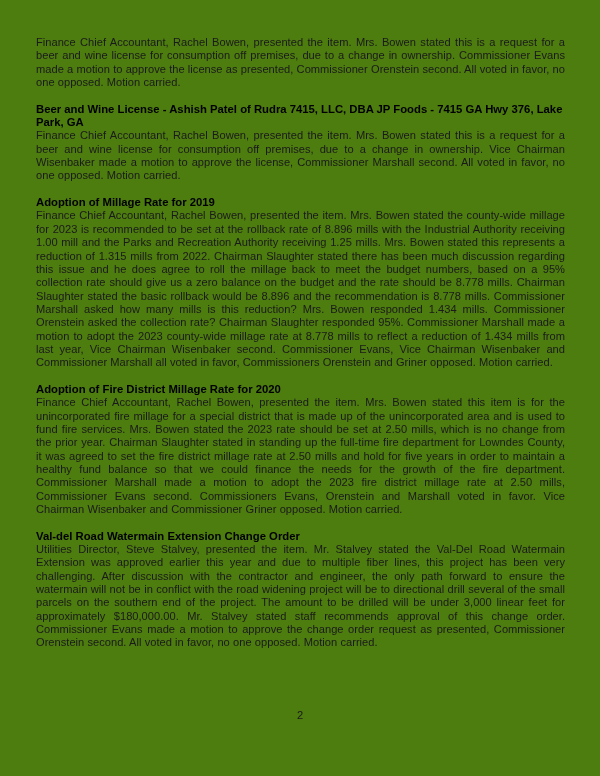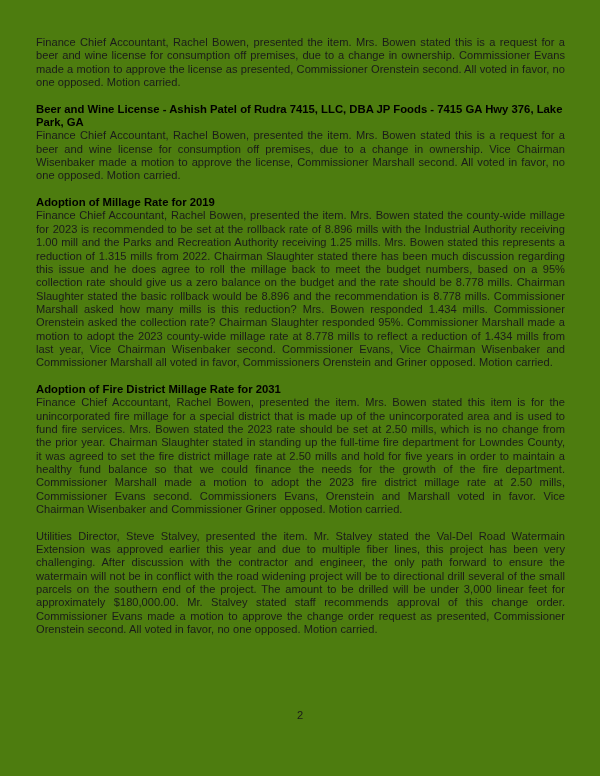--- a/index.html
+++ b/index.html
@@ -85,27 +85,28 @@
     <div class="gap"></div>
 
     <div class="section">
       <p class="heading">Adoption of Millage Rate for 2019</p>
       <p class="para">Finance Chief Accountant, Rachel Bowen, presented the item.  Mrs. Bowen stated the county-wide millage for 2023 is recommended to be set at the rollback rate of 8.896 mills with the Industrial Authority receiving 1.00 mill and the Parks and Recreation Authority receiving 1.25 mills.  Mrs. Bowen stated this represents a reduction of 1.315 mills from 2022.  Chairman Slaughter stated there has been much discussion regarding this issue and he does agree to roll the millage back to meet the budget numbers, based on a 95% collection rate should give us a zero balance on the budget and the rate should be 8.778 mills.   Chairman Slaughter stated the basic rollback would be 8.896 and the recommendation is 8.778 mills.  Commissioner Marshall asked how many mills is this reduction?  Mrs. Bowen responded 1.434 mills.  Commissioner Orenstein asked the collection rate?  Chairman Slaughter responded 95%.  Commissioner Marshall made a motion to adopt the 2023 county-wide millage rate at 8.778 mills to reflect a reduction of 1.434 mills from last year, Vice Chairman Wisenbaker second.  Commissioner Evans, Vice Chairman Wisenbaker and Commissioner Marshall all voted in favor, Commissioners Orenstein and Griner opposed. Motion carried.</p>
     </div>
 
     <div class="gap"></div>
 
     <div class="section">
-      <p class="heading">Adoption of Fire District Millage Rate for 2031</p>
+      <p class="heading">Adoption of Fire District Millage Rate for 2020</p>
       <p class="para">Finance Chief Accountant, Rachel Bowen, presented the item.  Mrs. Bowen stated this item is for the unincorporated fire millage for a special district that is made up of the unincorporated area and is used to fund fire services.  Mrs. Bowen stated the 2023 rate should be set at 2.50 mills, which is no change from the prior year.  Chairman Slaughter stated in standing up the full-time fire department for Lowndes County, it was agreed to set the fire district millage rate at 2.50 mills and hold for five years in order to maintain a healthy fund balance so that we could finance the needs for the growth of the fire department. Commissioner Marshall made a motion to adopt the 2023 fire district millage rate at 2.50 mills, Commissioner Evans second.  Commissioners Evans, Orenstein and Marshall voted in favor.  Vice Chairman Wisenbaker and Commissioner Griner opposed. Motion carried.</p>
     </div>
 
     <div class="gap"></div>
 
     <div class="section">
+      <p class="heading">Val-del Road Watermain Extension Change Order</p>
       <p class="para">Utilities Director, Steve Stalvey, presented the item.  Mr. Stalvey stated the Val-Del Road Watermain Extension was approved earlier this year and due to multiple fiber lines, this project has been very challenging.  After discussion with the contractor and engineer, the only path forward to ensure the watermain will not be in conflict with the road widening project will be to directional drill several of the small parcels on the southern end of the project.  The amount to be drilled will be under 3,000 linear feet for approximately $180,000.00.  Mr. Stalvey stated staff recommends approval of this change order.  Commissioner Evans made a motion to approve the change order request as presented, Commissioner Orenstein second.  All voted in favor, no one opposed.  Motion carried.</p>
     </div>
 
   </div>
 
   <div class="page-number">2</div>
 
 </div>
 
 </body></html>

